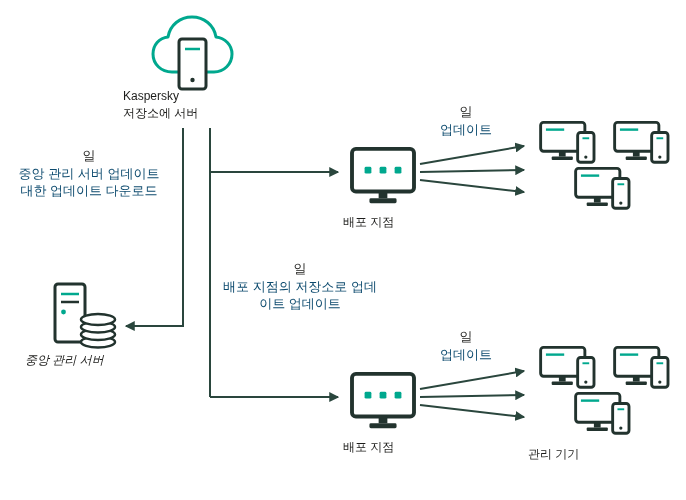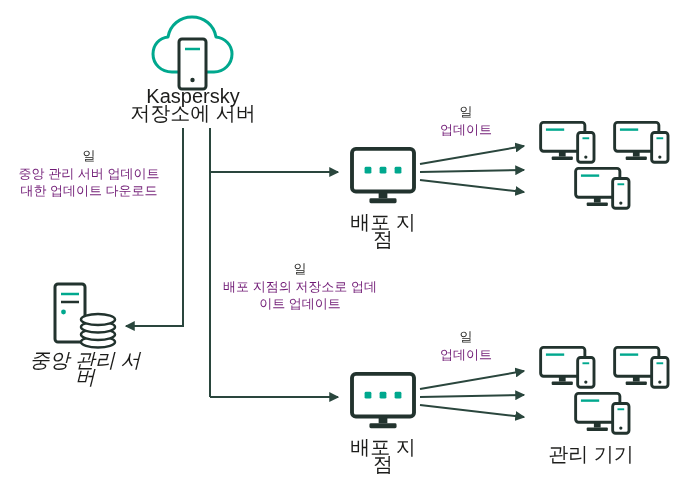--- a/index.html
+++ b/index.html
@@ -3,25 +3,25 @@
 <meta charset="utf-8">
 <style>
   html,body{margin:0;padding:0;background:#fff;}
   .canvas{
     position:relative;width:686px;height:500px;background:#fff;overflow:hidden;
     font-family:"Liberation Sans", sans-serif;color:#1d1d1b;
   }
   .connectors{position:absolute;left:0;top:0;}
   .node{position:absolute;}
   .label{
-    position:absolute;text-align:center;font-size:20px;line-height:17px;color:#1d1d1b;
+    position:absolute;text-align:left;font-size:12px;line-height:17px;color:#1d1d1b;
   }
   .ann{position:absolute;text-align:center;font-size:13px;line-height:17.5px;}
   .ann .day{color:#1d1d1b;}
-  .ann .teal{color:#701a75;}
+  .ann .teal{color:#0c4a6e;}
 </style>
 </head>
 <body>
 
 <div class="canvas">
 
   <svg class="connectors" width="686" height="500">
     <defs>
       <marker id="arw" viewBox="0 0 8 8" refX="7" refY="4" markerWidth="5" markerHeight="5" orient="auto">
         <path d="M0 0 L8 4 L0 8 Z" fill="#2a463d"></path>

